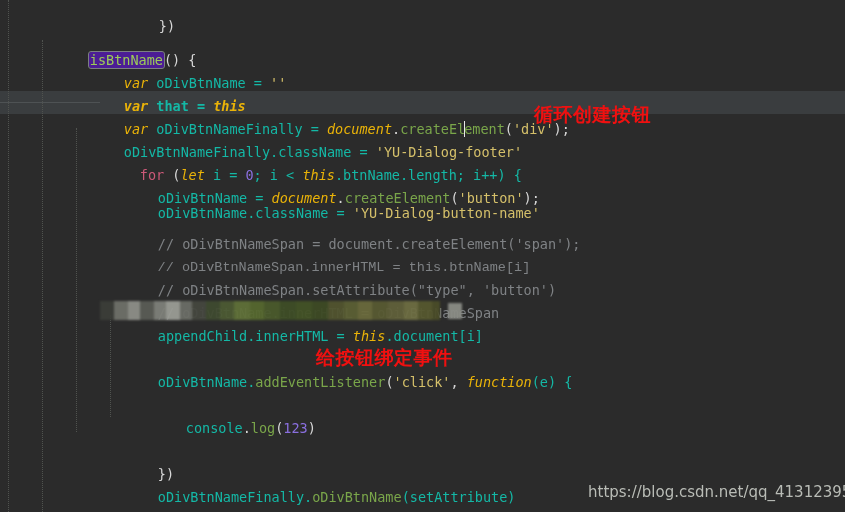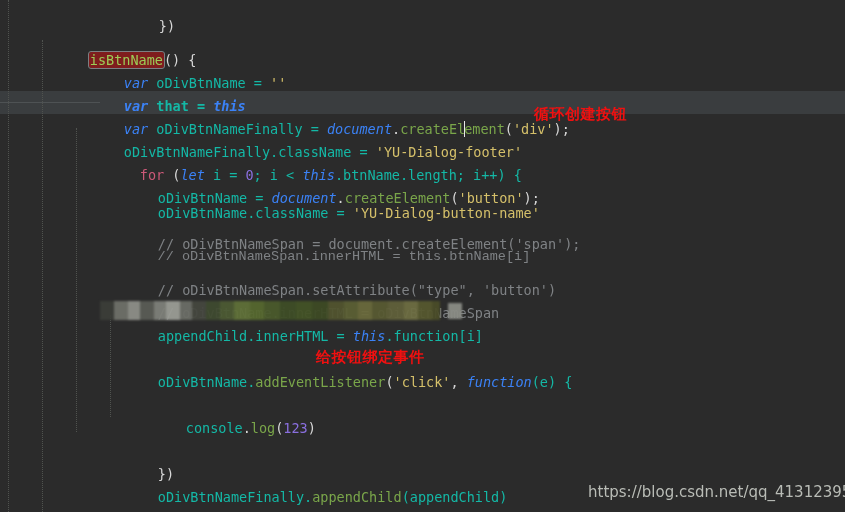--- a/index.html
+++ b/index.html
@@ -61,31 +61,31 @@
     white-space: pre;
     color: #a9b7c6;
   }
   .line {
     position: absolute;
     height: 23px;
     white-space: pre;
     left: 0;
   }
   .kwpink    { color: #cc5978; margin-left: 16px; }
-  .kwcyan    { color: #3b82f6; font-style: italic; }
+  .kwcyan    { color: #eab308; font-style: italic; }
   .green     { color: #7aa64a; }
   .str       { color: #d5c06a; }
   .num       { color: #8a6fdf; }
   .plain     { color: #14b8a6; }
   .punct     { color: #d8d8d8; }
   .comment   { color: #7f8285; text-align: center; }
 
   
   .match {
-    background: #7f1d1d;
+    background: #4c1d95;
     color: #9ccc57;
     outline: 1px solid #7b7f82;
     border-radius: 2px;
     padding: 0 1px;
   }
 
   
   .caret {
     display: inline-block;
     width: 0;
@@ -94,21 +94,21 @@
     vertical-align: -3px;
     margin: 0 -1px;
   }
 
   
   .annot {
     position: absolute;
     z-index: 5;
     color: #f01010;
     font-family: "DejaVu Sans", "Liberation Sans", sans-serif;
-    font-size: 15px;
+    font-size: 19px;
     font-weight: 600;
     white-space: nowrap;
     letter-spacing: 0.5px;
   }
 
   
   .censor {
     position: absolute;
     z-index: 4;
     background:
@@ -198,53 +198,53 @@
 
     
     <div class="line" style="top:179px; left:109px;">
       <span class="plain">oDivBtnName.className = </span><span class="str">'YU-Dialog-button-name'</span>
     </div>
 
     
     <div class="line" style="top:210px; left:109px;">
       <span class="comment">// oDivBtnNameSpan = document.createElement('span');</span>
     </div>
-    <div class="line" style="top:222px; left:109px;font-family:Liberation Mono, monospace;">
+    <div class="line" style="top:233px; left:109px;font-family:Liberation Mono, monospace;">
       <span class="comment">// oDivBtnNameSpan.innerHTML = this.btnName[i]</span>
     </div>
     <div class="line" style="top:256px; left:109px;">
       <span class="comment">// oDivBtnNameSpan.setAttribute("type", 'button')</span>
     </div>
     <div class="line" style="top:279px; left:109px;">
       <span class="comment">// oDivBtnName.innerHTML = oDivBtnNameSpan</span>
     </div>
 
     
     <div class="line" style="top:302px; left:109px;">
-      <span class="plain">appendChild.innerHTML = </span><span class="kwcyan">this</span><span class="plain">.function[i]</span>
+      <span class="plain">appendChild.innerHTML = </span><span class="kwcyan">this</span><span class="plain">.document[i]</span>
     </div>
 
     
     <div class="line" style="top:348px; left:109px;">
       <span class="plain">oDivBtnName.</span><span class="green">addEventListener</span><span class="punct">(</span><span class="str">'click'</span><span class="punct">, </span><span class="kwcyan">function</span><span class="plain">(e) {</span>
     </div>
 
     
     <div class="line" style="top:394px; left:137px;">
       <span class="plain">console</span><span class="punct">.</span><span class="green">log</span><span class="punct">(</span><span class="num">123</span><span class="punct">)</span>
     </div>
 
     
     <div class="line" style="top:440px; left:109px;">
       <span class="punct">})</span>
     </div>
 
     
     <div class="line" style="top:463px; left:109px;">
-      <span class="plain">oDivBtnNameFinally.</span><span class="green">appendChild</span><span class="plain">(appendChild)</span>
+      <span class="plain">oDivBtnNameFinally.</span><span class="green">oDivBtnName</span><span class="plain">(setAttribute)</span>
     </div>
 
     
     <div class="line" style="top:486px; left:75px;">
       
     </div>
 
     
     <div class="line" style="top:509px; left:75px;">
       </div>

